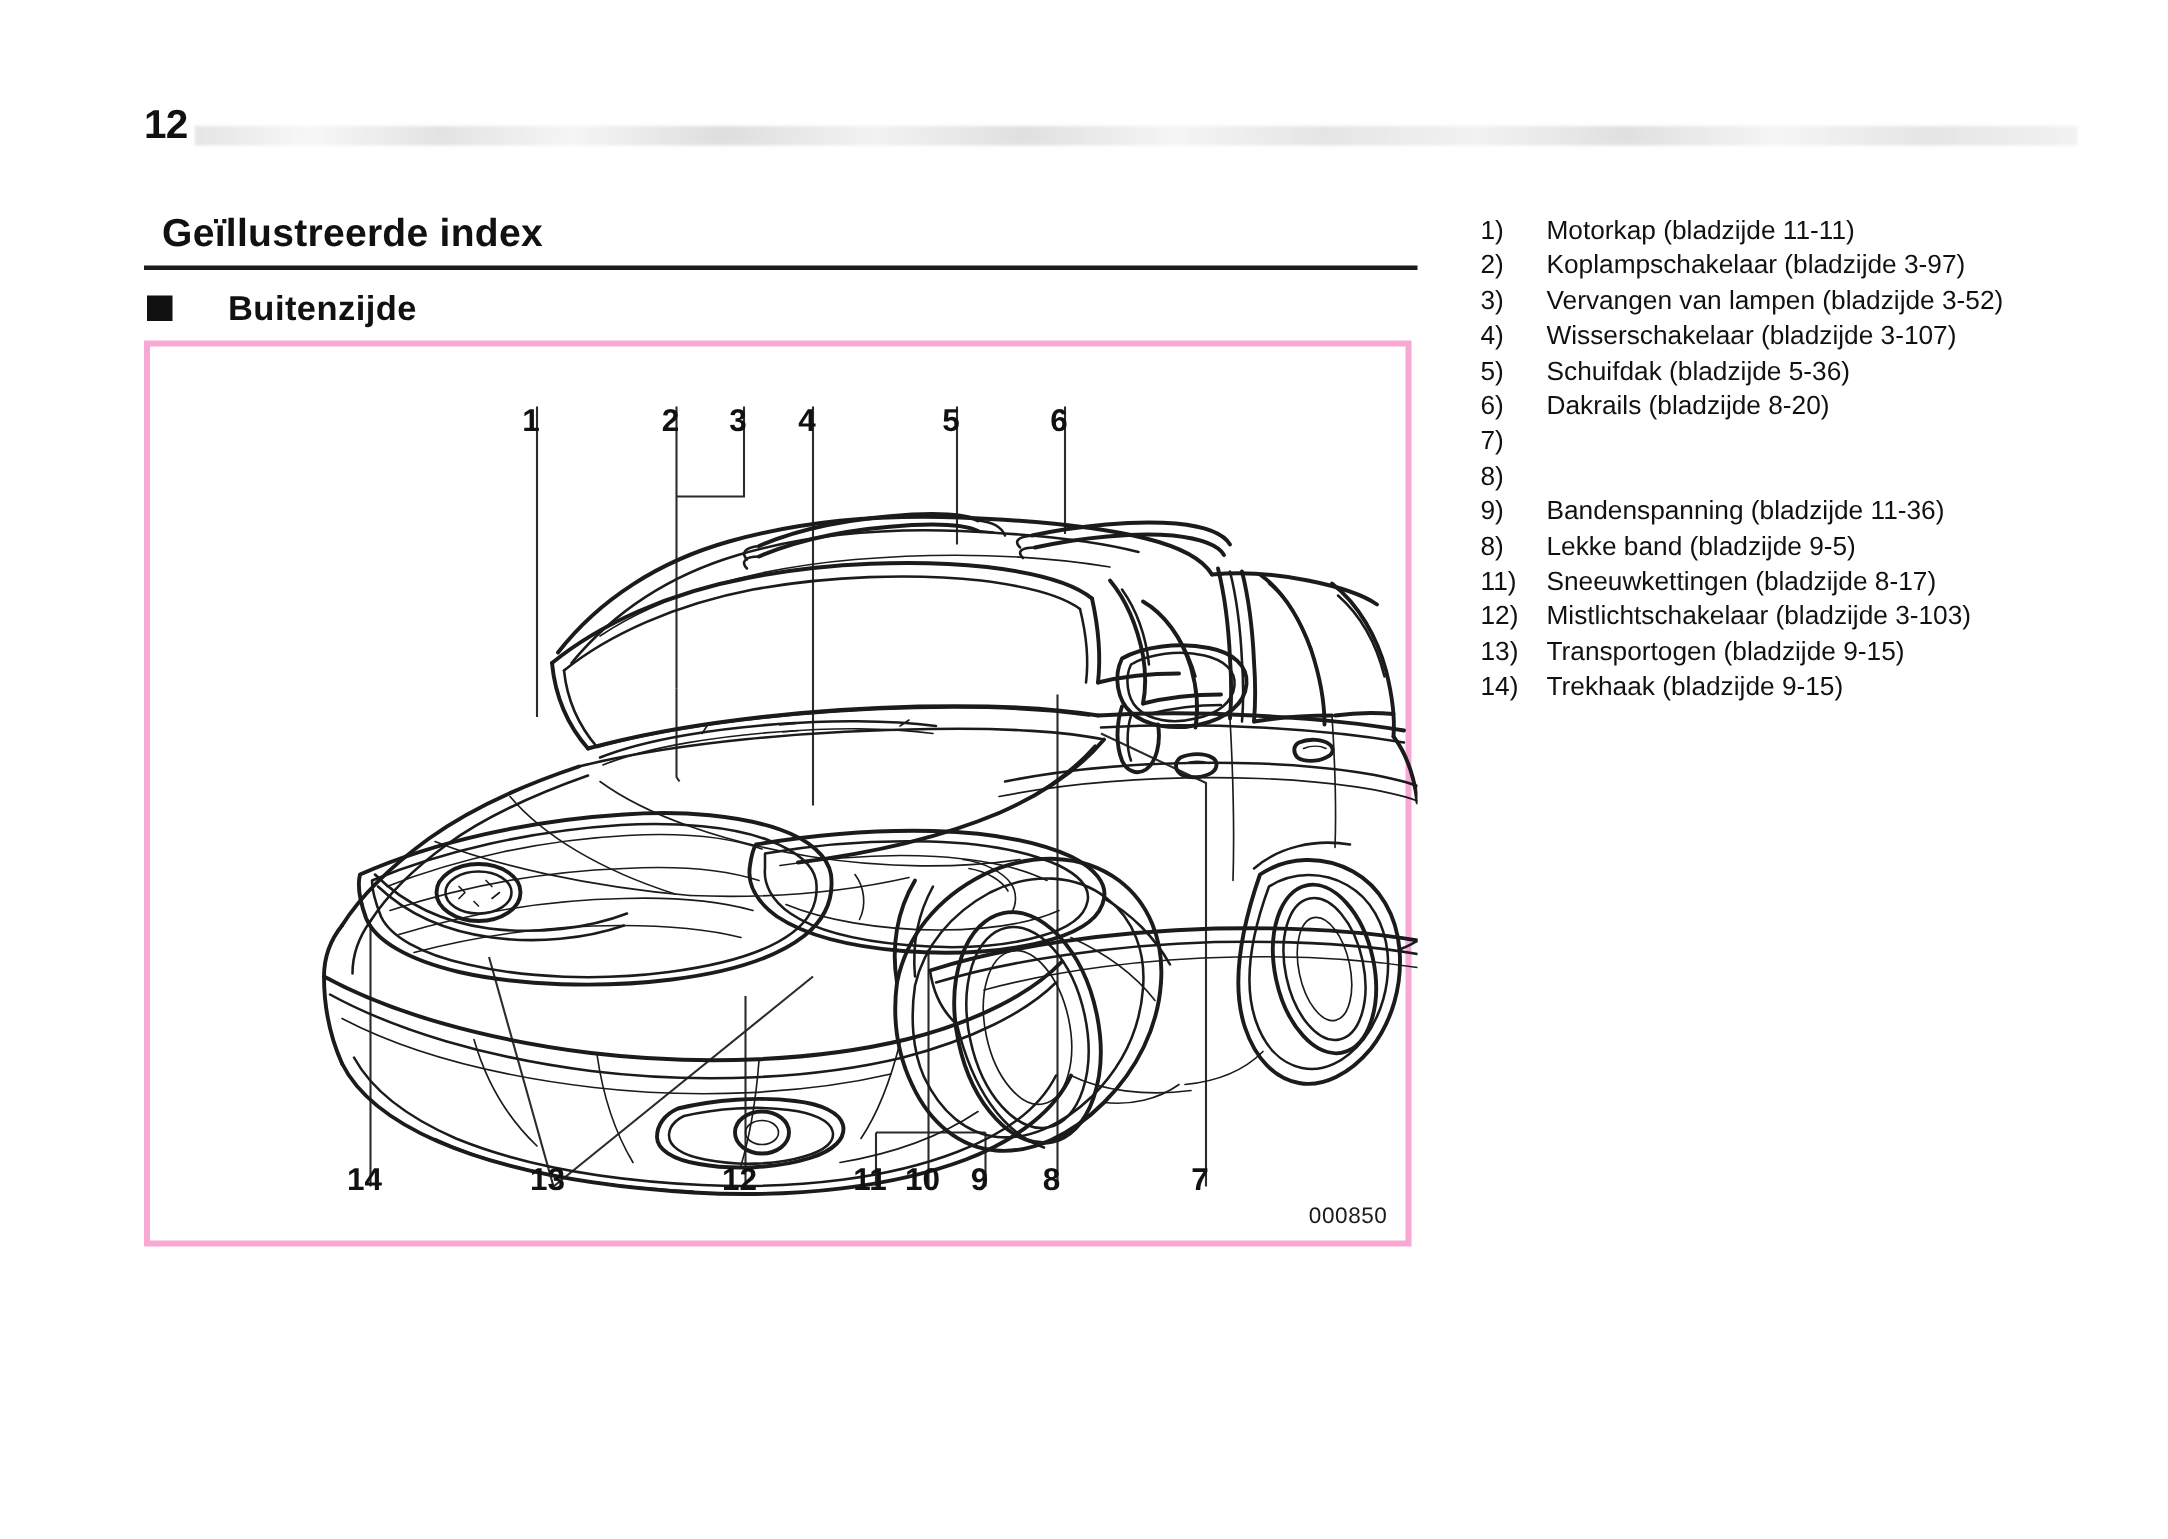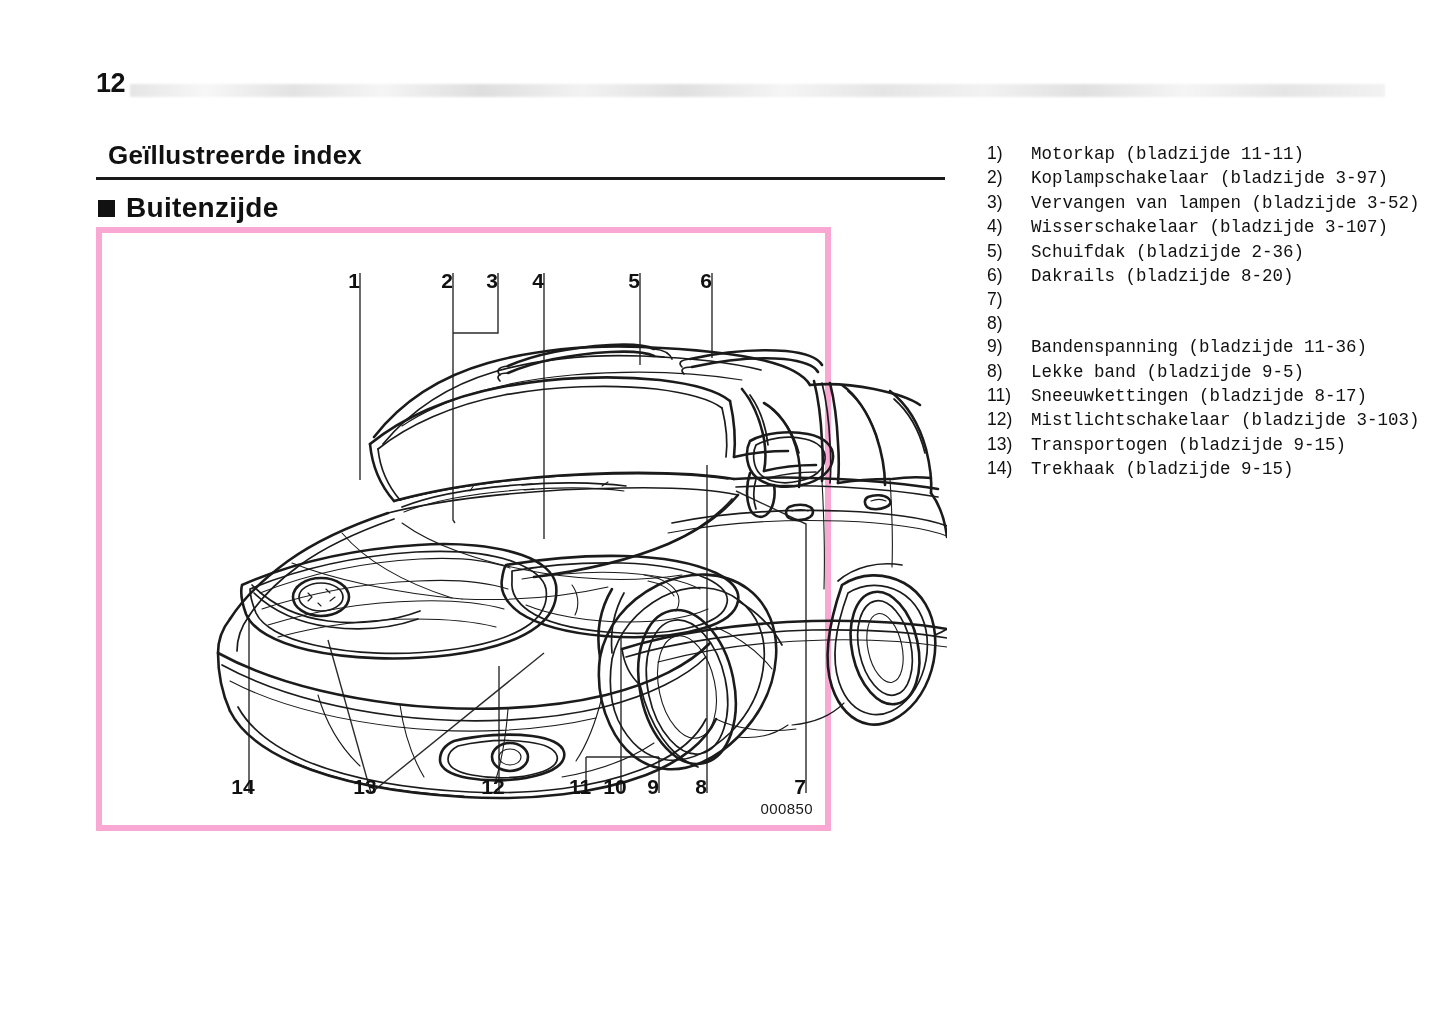--- a/index.html
+++ b/index.html
@@ -70,33 +70,34 @@
     align-items: center;
     gap: 11px;
   }
   #subsection .bullet-sq {
     width: 17px;
     height: 17px;
     background: #111111;
     display: block;
   }
   #subsection .sub-label {
-    font-size: 28px;
+    font-size: 23px;
     font-weight: bold;
     letter-spacing: 0.3px;
+    margin-left: 26px;
   }
 
   
   #figure-frame {
     position: absolute;
     left: 96px;
     top: 227px;
-    width: 735px;
+    width: 845px;
     height: 604px;
-    border: 6px solid #f9a8d4;
+    border: 4px solid #f9a8d4;
     box-sizing: border-box;
     background: #ffffff;
   }
   #figure-svg {
     position: absolute;
     left: 0;
     top: 0;
     width: 845px;
     height: 604px;
     display: block;
@@ -124,21 +125,20 @@
     line-height: 23.4px;
     white-space: nowrap;
   }
   #legend-list .legend-num {
     width: 44px;
     flex: 0 0 44px;
     text-align: left;
   }
   #legend-list .legend-text {
     flex: 1 1 auto;
-    font-family: Liberation Mono, monospace;
   }
   .lead {
     stroke: #2b2b2b;
     stroke-width: 1.4;
     fill: none;
   }
   .car-line {
     stroke: #1b1b1b;
     fill: none;
     stroke-linecap: round;
@@ -391,21 +391,21 @@
   <div class="legend-row">
     <span class="legend-num">3)</span>
     <span class="legend-text">Vervangen van lampen (bladzijde 3-52)</span>
   </div>
   <div class="legend-row">
     <span class="legend-num">4)</span>
     <span class="legend-text">Wisserschakelaar (bladzijde 3-107)</span>
   </div>
   <div class="legend-row">
     <span class="legend-num">5)</span>
-    <span class="legend-text">Schuifdak (bladzijde 2-36)</span>
+    <span class="legend-text">Schuifdak (bladzijde 5-36)</span>
   </div>
   <div class="legend-row">
     <span class="legend-num">6)</span>
     <span class="legend-text">Dakrails (bladzijde 8-20)</span>
   </div>
   <div class="legend-row">
     <span class="legend-num">7)</span>
   </div>
   <div class="legend-row">
     <span class="legend-num">8)</span>

